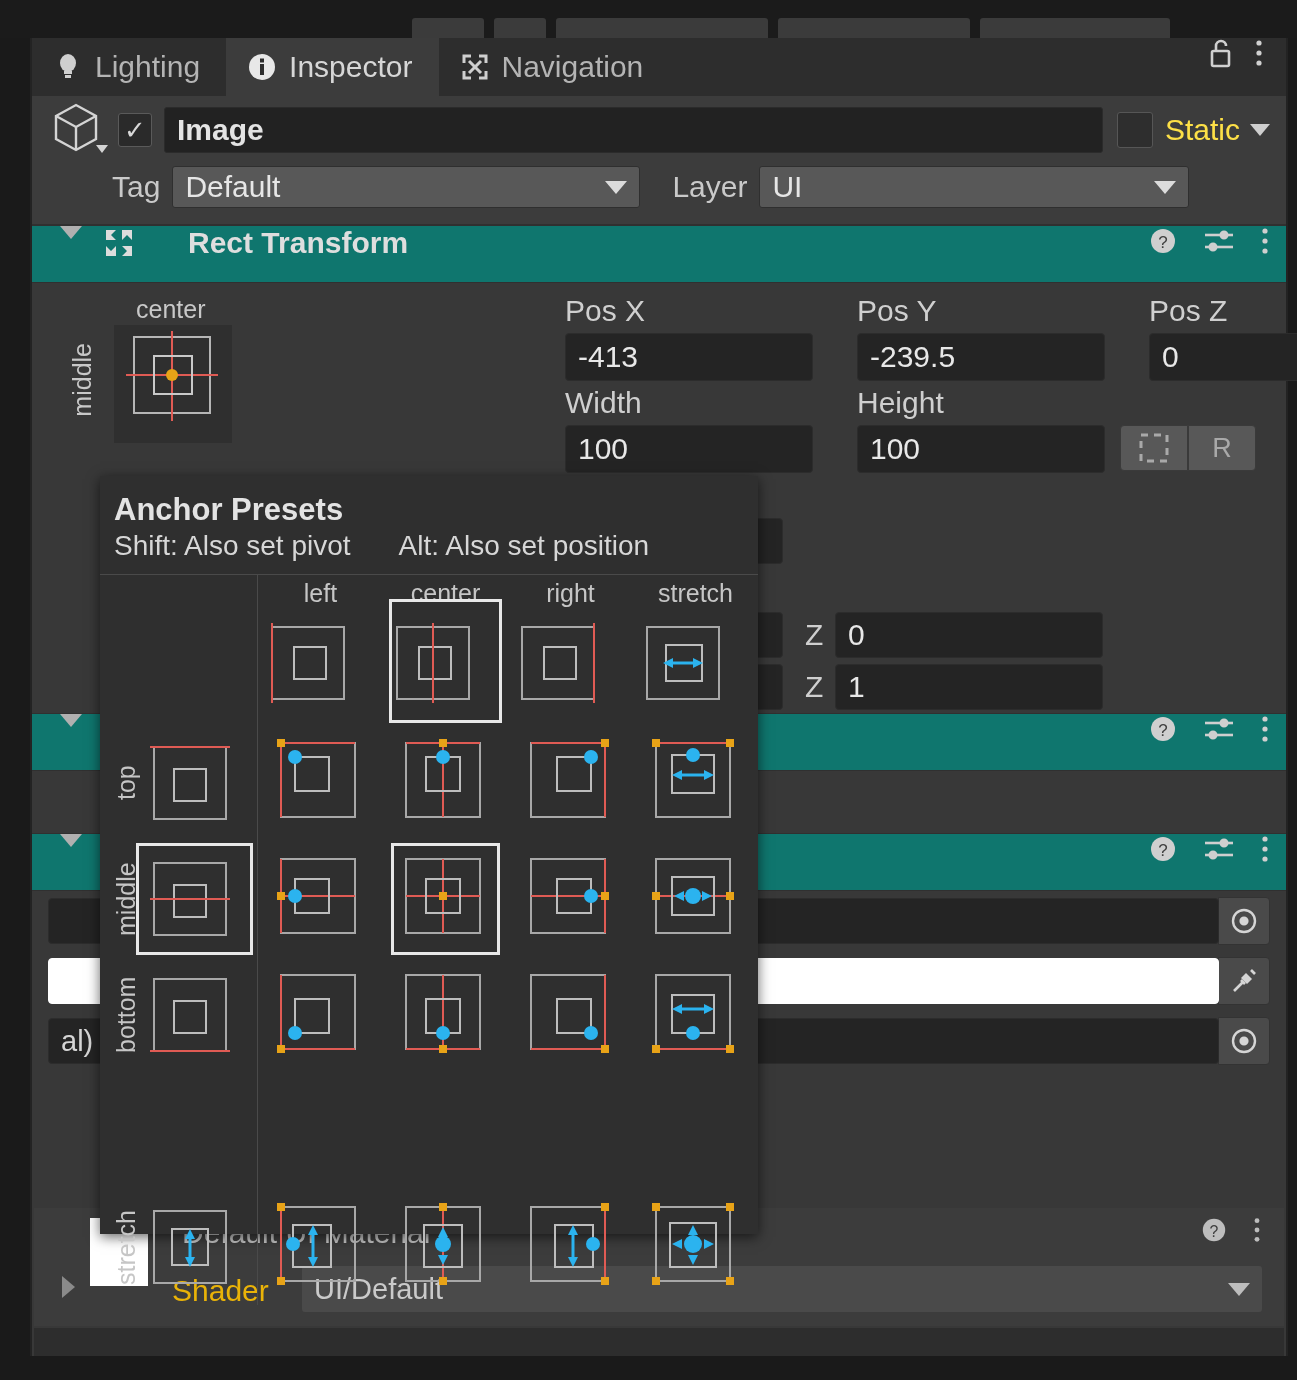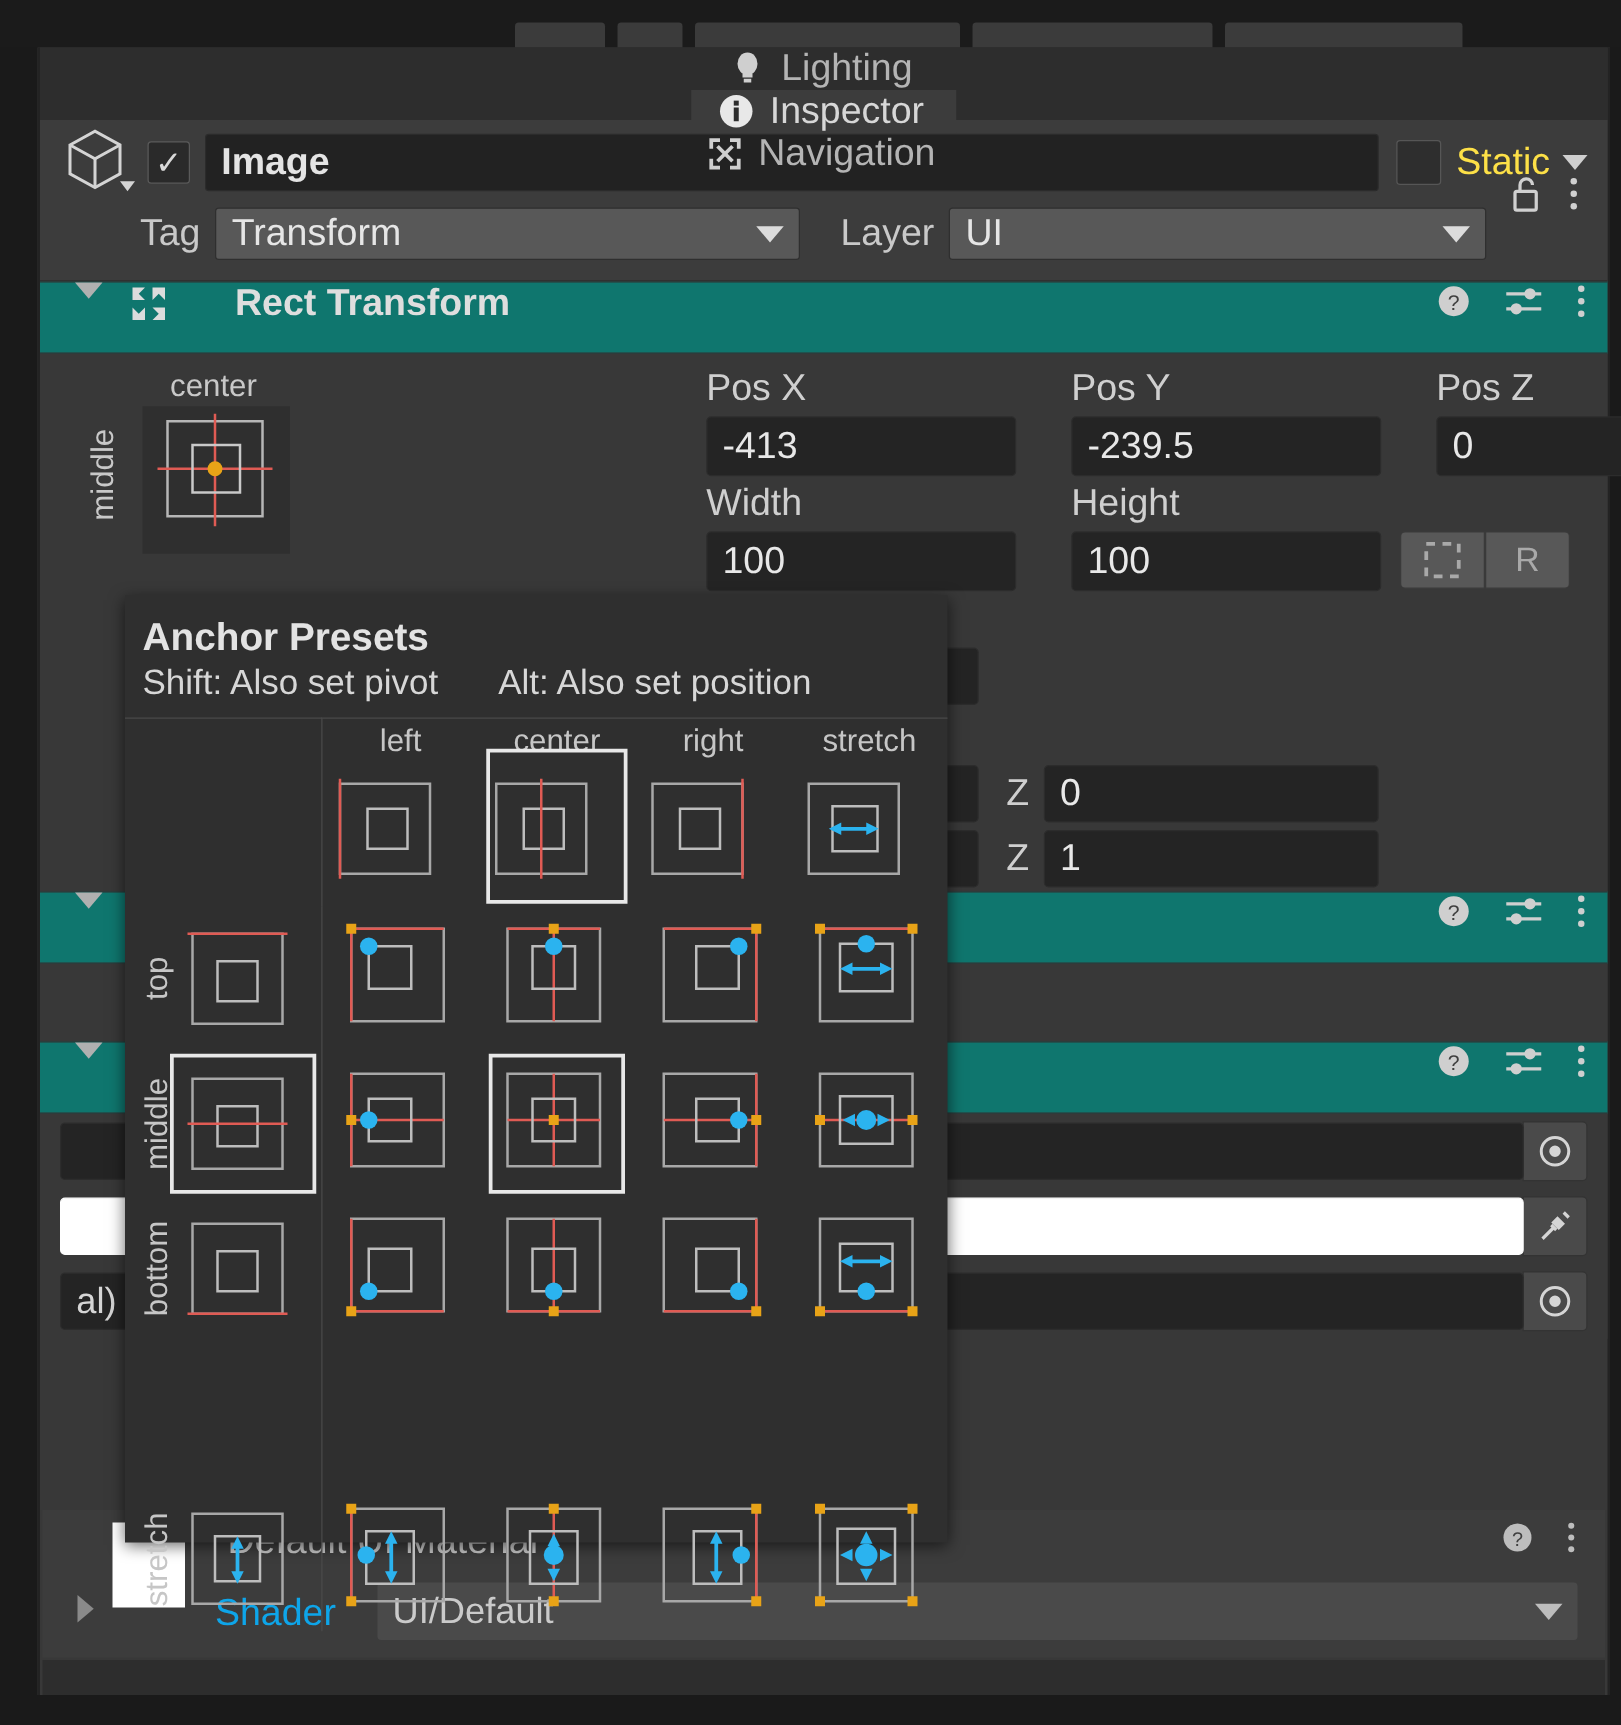--- a/index.html
+++ b/index.html
@@ -34,21 +34,21 @@
     width: 1258px; height: 1318px;
     background: #383838;
     border-left: 2px solid #232323;
     border-right: 2px solid #232323;
   }
 
   
   .tabbar {
     position: relative; height: 58px; width: 100%;
     background: #2d2d2d;
-    display: flex; align-items: center; flex-direction: column;
+    display: flex; align-items: flex-start;
   }
   .tab {
     display: flex; align-items: center; gap: 13px;
     padding: 0 26px 0 22px; height: 58px;
     color: #b4b4b4; font-size: 30px;
     cursor: pointer; user-select: none;
   }
   .tab.active { background: #3c3c3c; color: #d7d7d7; }
   .tab-icon { display: inline-flex; align-items: center; justify-content: center; width: 28px; height: 28px; }
   .tabbar-right {
@@ -162,21 +162,21 @@
     border-radius: 0 4px 4px 0; display: flex; align-items: center; justify-content: center;
     cursor: pointer; margin-left: -1px;
   }
 
   
   .mat-section { position: absolute; left: 2px; right: 2px; bottom: 30px; height: 118px; background: #3c3c3c; }
   .mat-swatch {
     position: absolute; left: 56px; top: 10px; width: 58px; height: 68px; background: #ffffff;
   }
   .mat-name { position: absolute; left: 148px; top: 8px; color: #c4c4c4; font-size: 30px; }
-  .mat-shader-lbl { position: absolute; left: 138px; top: 66px; color: #0ea5e9; font-size: 30px; }
+  .mat-shader-lbl { position: absolute; left: 138px; top: 66px; color: #eab308; font-size: 30px; }
   .mat-shader-dd {
     position: absolute; left: 268px; top: 58px; right: 22px; height: 46px;
     background: #4a4a4a; border-radius: 3px; display: flex; align-items: center;
     padding: 0 12px; color: #cacaca; font-size: 29px; cursor: pointer; gap: 20px;
   }
   .mat-tools { position: absolute; right: 22px; top: 8px; display: flex; gap: 24px; align-items: center; }
   .mat-foldout {
     position: absolute; left: 28px; top: 68px;
     width: 0; height: 0; border-top: 11px solid transparent; border-bottom: 11px solid transparent;
     border-left: 13px solid #8a8a8a; cursor: pointer;
@@ -315,21 +315,21 @@
           <span>Image</span>
         </div>
         <div class="static-box"></div>
         <span class="static-lbl">Static</span>
         <div class="tri-down"></div>
       </div>
 
       <div class="obj-row2">
         <span class="fld-label">Tag</span>
         <div class="dropdown" style="width:468px">
-          <span>Transform</span>
+          <span>Default</span>
           <span class="dd-arrow"></span>
         </div>
         <span class="fld-label" style="margin-left:32px">Layer</span>
         <div class="dropdown" style="width:430px">
           <span>UI</span>
           <span class="dd-arrow"></span>
         </div>
       </div>
     </div>
 

